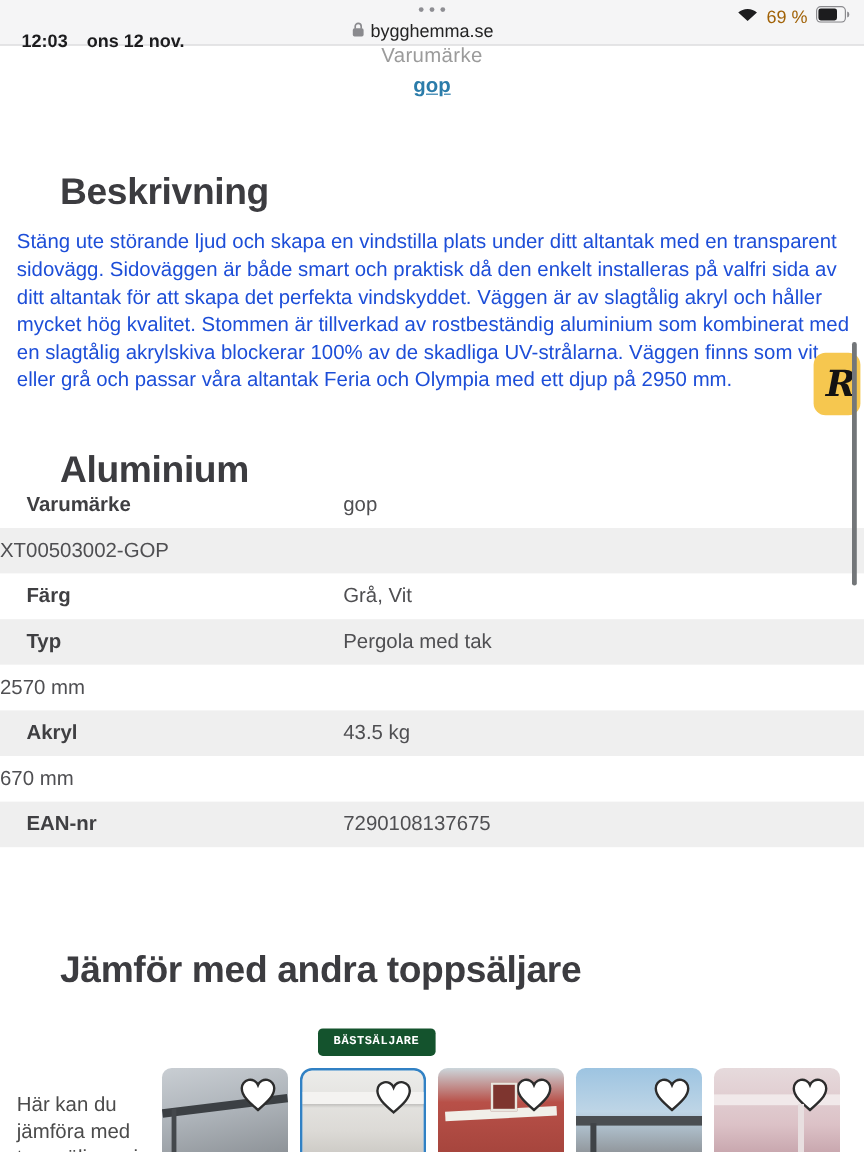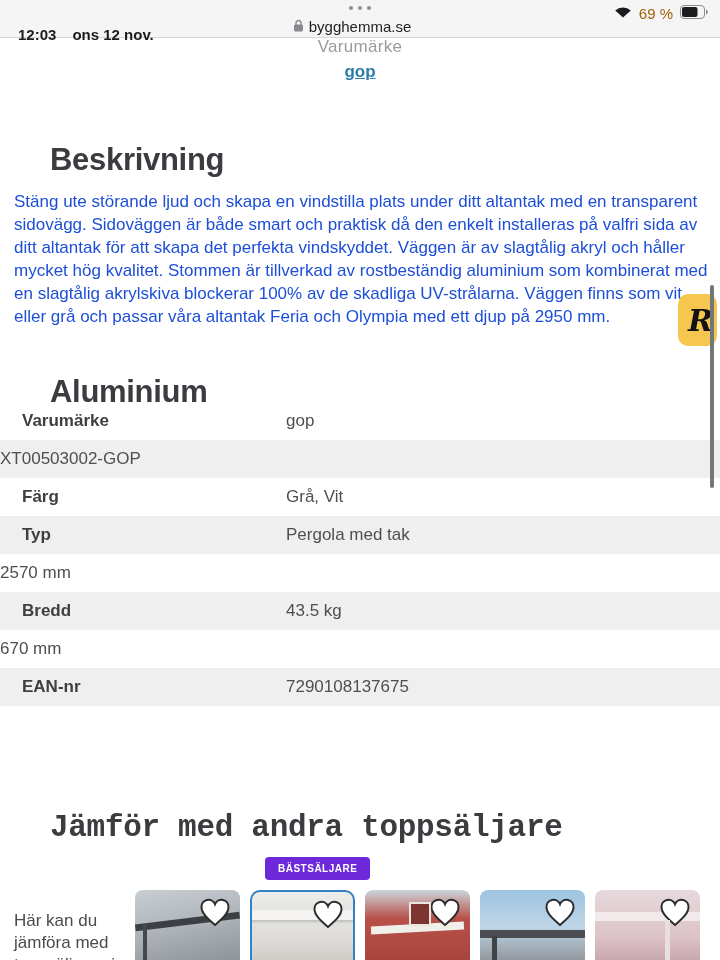--- a/index.html
+++ b/index.html
@@ -24,21 +24,21 @@
   .lock{display:inline-block;}
   
   .brand-block{position:absolute;top:37px;left:0;right:0;text-align:center;}
   .brand-label{font-size:17px;color:#9b9b9b;letter-spacing:.3px;}
   .brand-link{display:inline-block;margin-top:5px;font-size:17px;font-weight:600;
     color:#2b7caa;text-decoration:underline;cursor:pointer;}
   
   .h2{position:absolute;left:14px;font-size:31px;font-weight:700;color:#3c3c40;letter-spacing:-.3px;margin-left:36px;}
   .h2.desc{top:116px;}
   .h2.props{top:348px;}
-  .h2.compare{top:784px;font-family:Liberation Mono, monospace;}
+  .h2.compare{top:764px;}
   .body-text{position:absolute;left:14px;top:173px;width:694px;
     font-size:17px;line-height:23px;color:#1d4ed8;}
   
   .spec-table{position:absolute;left:0;top:402px;width:720px;}
   .spec-row{display:flex;align-items:center;height:38px;background:#ffffff;}
   .spec-row:nth-child(even){background:#efefef;}
   .spec-label{width:286px;padding-left:22px;font-size:17px;font-weight:700;color:#3f3f42;}
   .spec-value{font-size:17px;color:#4f4f52;}
   
   .badge{position:absolute;left:265px;top:857px;background:#1a75bc;color:#ffffff;
@@ -136,34 +136,34 @@
         <div class="spec-value">Grå, Vit</div>
       </div>
       <div class="spec-row">
         <div class="spec-label">Typ</div>
         <div class="spec-value">Pergola med tak</div>
       </div>
       <div class="spec-row">
         <div class="spec-value">2570 mm</div>
       </div>
       <div class="spec-row">
-        <div class="spec-label">Bredd</div>
+        <div class="spec-label">Akryl</div>
         <div class="spec-value">43.5 kg</div>
       </div>
       <div class="spec-row">
         <div class="spec-value">670 mm</div>
       </div>
       <div class="spec-row">
         <div class="spec-label">EAN-nr</div>
         <div class="spec-value">7290108137675</div>
       </div>
     </div>
 
   <h2 class="h2 compare">Jämför med andra toppsäljare</h2>
-  <div class="badge" style="background: #6d28d9;">BÄSTSÄLJARE</div>
+  <div class="badge" style="background: #14532d; font-family: Liberation Mono, monospace;">BÄSTSÄLJARE</div>
   <p class="intro-text">Här kan du jämföra med toppsäljarna i kategorin. Här</p>
 
   <div class="thumbs">
     <div class="thumb t1">
       <span class="heart">
         <svg width="34" height="31" viewBox="0 0 34 31">
             <path d="M17 28C9 21 3.5 16 3.5 10A7 7 0 0 1 17 7.2 7 7 0 0 1 30.5 10c0 6-5.5 11-13.5 18z" fill="#ffffff" stroke="#2c2c2c" stroke-width="2"></path>
           </svg>
       </span>
     </div>

